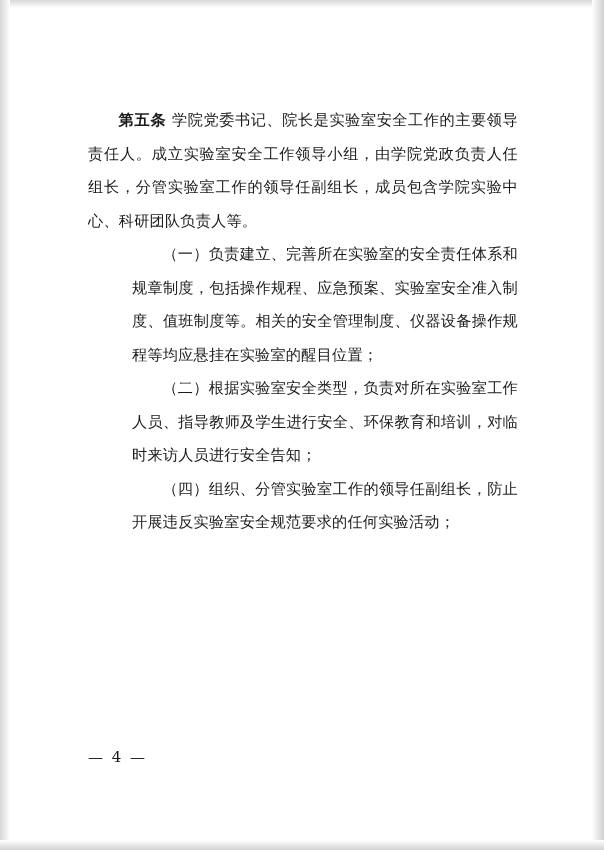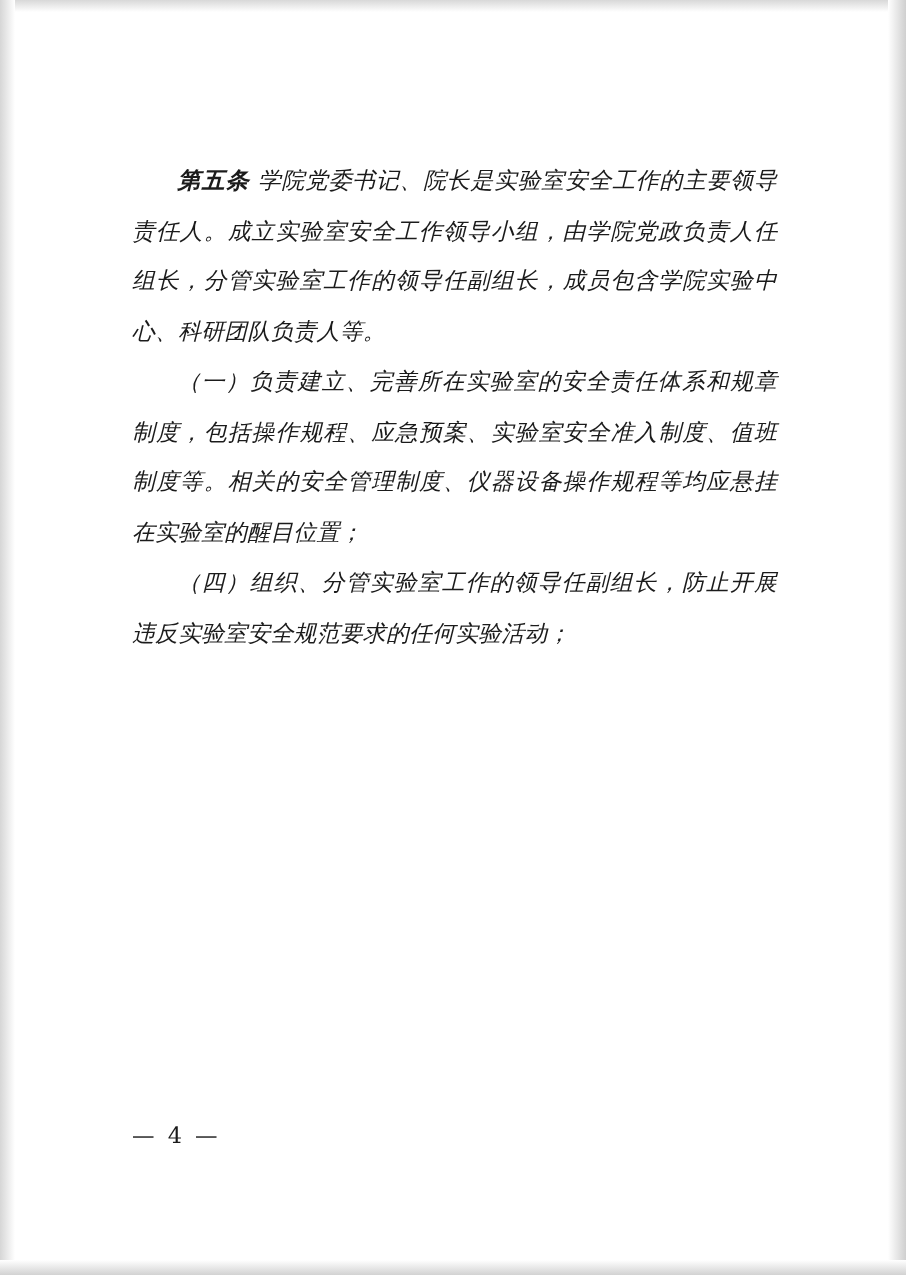--- a/index.html
+++ b/index.html
@@ -58,29 +58,29 @@
   }
   .para {
     font-size: 15.2px;
     line-height: 33.5px;
     color: #1b1b1b;
     text-align: justify;
     text-justify: inter-ideograph;
     margin: 0 0 0 0;
     letter-spacing: 0.2px;
     text-indent: 2em;
-    font-style: italic;
   }
   .para .lead {
     font-family: "DejaVu Sans", "Liberation Sans", sans-serif;
     font-weight: bold;
     letter-spacing: 0.5px;
   }
   .para.no-indent {
     text-indent: 2em;
+    margin-left: 44px;
   }
   .footer {
     position: absolute;
     left: 88px;
     top: 748px;
     width: 430px;
     font-size: 15px;
     color: #1b1b1b;
     letter-spacing: 2px;
   }
@@ -93,19 +93,20 @@
   <div class="edge-left"></div>
   <div class="edge-right"></div>
   <div class="edge-bottom"></div>
 
   <div class="content">
     <p class="para"><span class="lead">第五条</span><span> 学院党委书记、院长是实验室安全工作的主要领导责任人。成立实验室安全工作领导小组，由学院党政负责人任组长，分管实验室工作的领导任副组长，成员包含学院实验中心、科研团队负责人等。</span></p>
 
 
     <p class="para no-indent"><span>（一）负责建立、完善所在实验室的安全责任体系和规章制度，包括操作规程、应急预案、实验室安全准入制度、值班制度等。相关的安全管理制度、仪器设备操作规程等均应悬挂在实验室的醒目位置；</span></p>
 
+    <p class="para no-indent"><span>（二）根据实验室安全类型，负责对所在实验室工作人员、指导教师及学生进行安全、环保教育和培训，对临时来访人员进行安全告知；</span></p>
 
 
     <p class="para no-indent"><span>（四）组织、分管实验室工作的领导任副组长，防止开展违反实验室安全规范要求的任何实验活动；</span></p>
   </div>
 
   <div class="footer">— 4 —</div>
 </div>
 
 </body></html>

